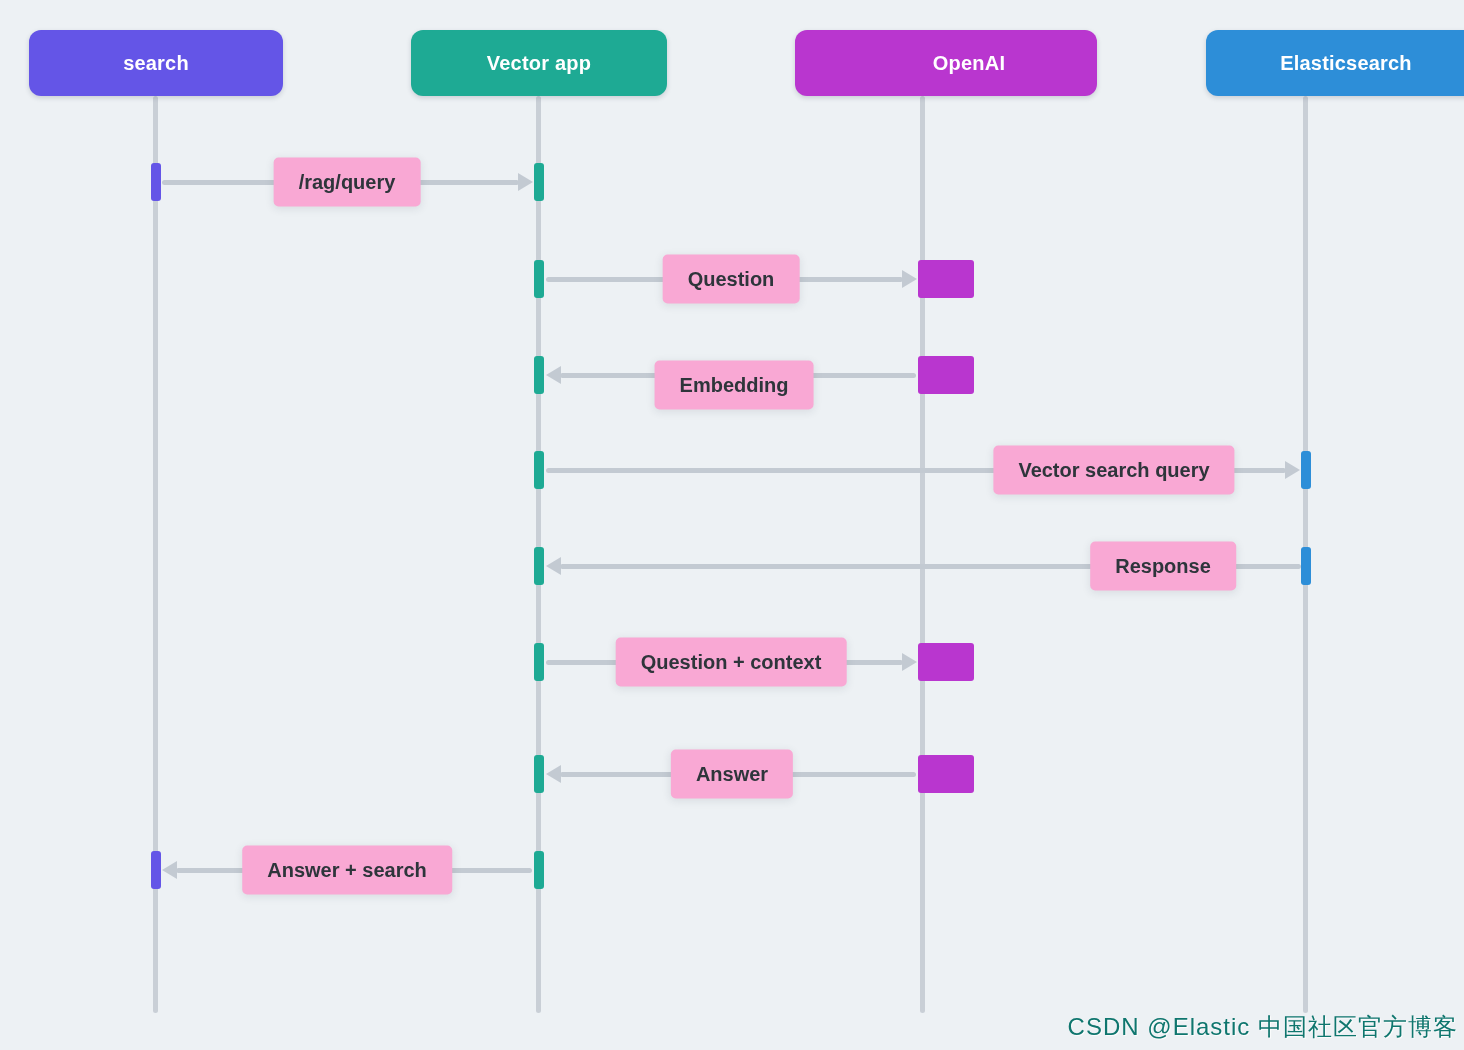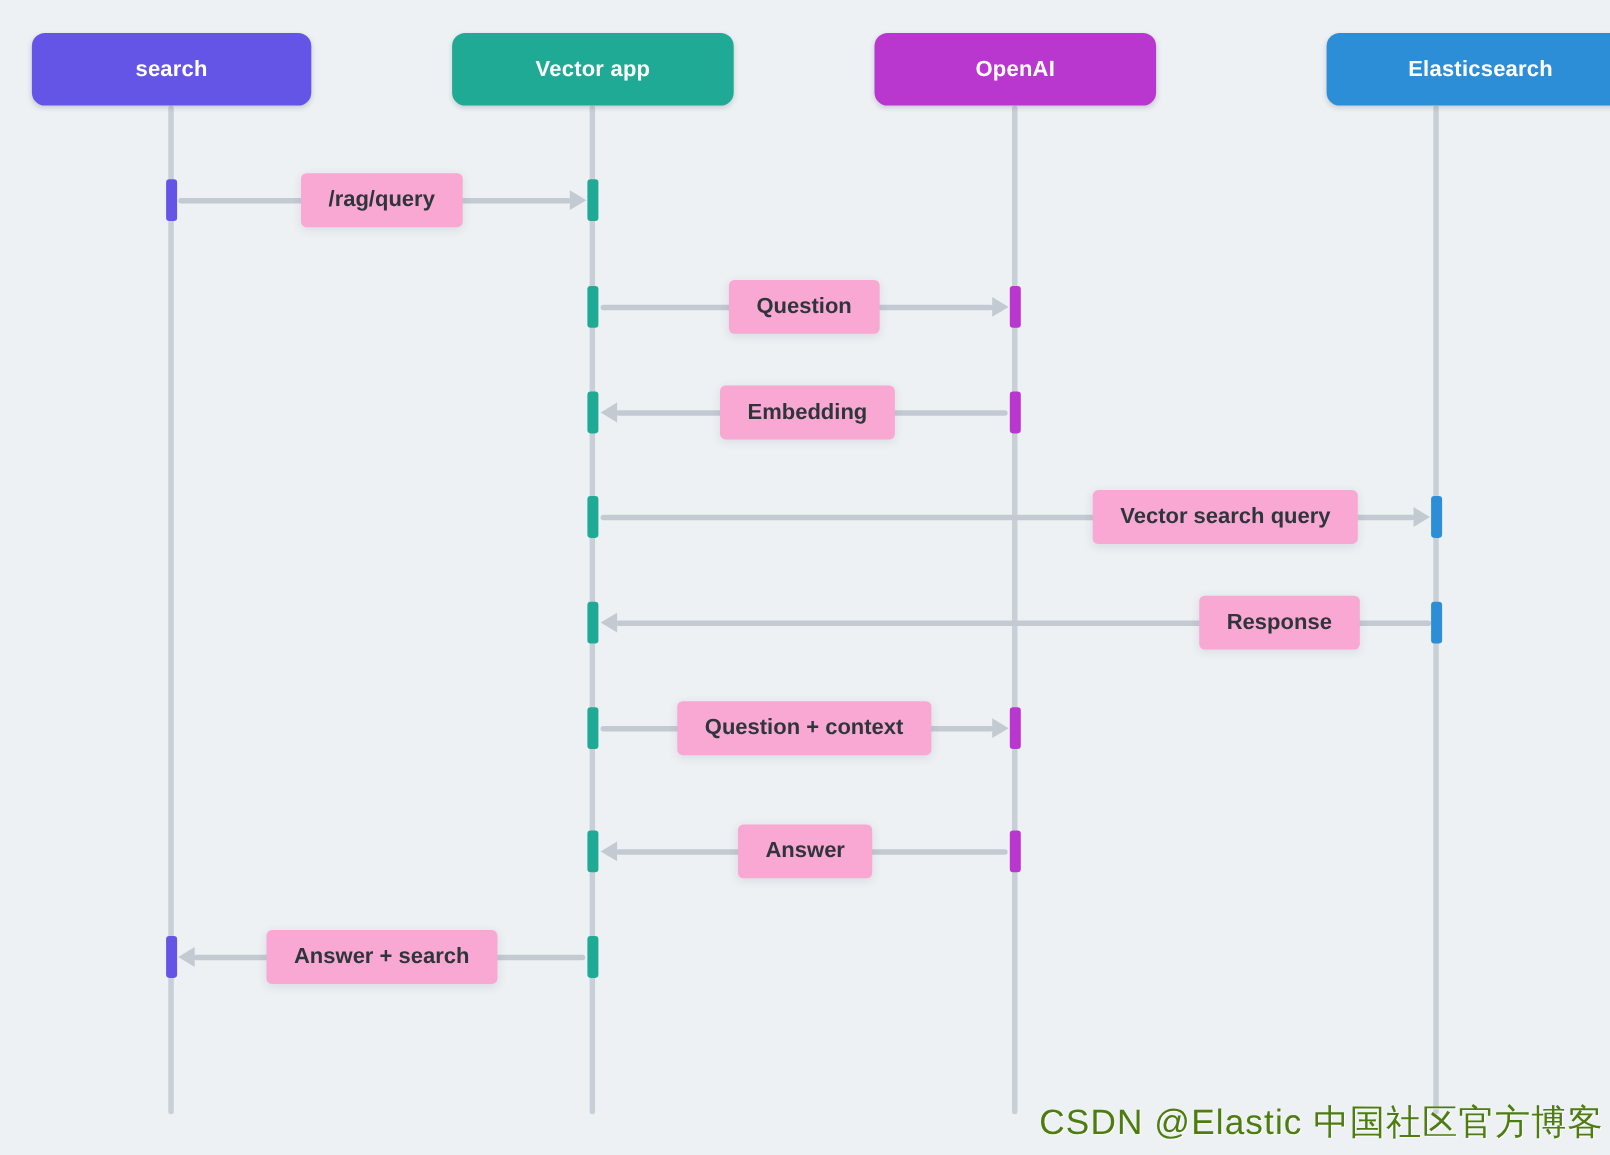--- a/index.html
+++ b/index.html
@@ -36,21 +36,21 @@
     justify-content: center;
     color: #ffffff;
     font-size: 20px;
     font-weight: 600;
     letter-spacing: 0.2px;
     box-shadow: 0 2px 5px rgba(40, 52, 70, 0.18);
     z-index: 4;
   }
   .fill-client  { background: #6455e7; }
   .fill-spring  { background: #1eaa94; }
-  .fill-openai  { background: #b936cf; }
+  .fill-openai  { background: #b936cf; padding-left: 46px; }
   .fill-elastic { background: #2d8ed8; }
   
   .bar {
     position: absolute;
     width: 10px;
     height: 38px;
     border-radius: 3px;
     z-index: 3;
   }
   
@@ -83,22 +83,22 @@
     border-radius: 5px;
     white-space: nowrap;
     box-shadow: 0 2px 9px rgba(40, 52, 70, 0.10);
     z-index: 5;
   }
   
   .watermark {
     position: absolute;
     right: 6px;
     bottom: 7px;
-    font-size: 32px;
-    color: #4d7c0f;
+    font-size: 24px;
+    color: #0f766e;
     letter-spacing: 1px;
     text-shadow: 1px 1px 1px rgba(255, 255, 255, 0.9);
     z-index: 6;
     white-space: nowrap;
   }
 </style>
 </head>
 <body>
 
 <div class="diagram">
@@ -135,21 +135,21 @@
     <div class="line" style="left:546px;top:276.5px;width:357px"></div>
     <div class="head head-right" style="left:902px;top:270px"></div>
     <div class="msg-label" style="left:731px;top:279px">Question</div>
   </div>
 
   <div>
     <div class="bar fill-spring" style="left:534px;top:356px"></div>
     <div class="bar fill-openai" style="left:918px;top:356px"></div>
     <div class="line" style="left:560px;top:372.5px;width:356px"></div>
     <div class="head head-left" style="left:546px;top:366px"></div>
-    <div class="msg-label" style="left:734px;top:375px">Embedding</div>
+    <div class="msg-label" style="left:734px;top:385px">Embedding</div>
   </div>
 
   <div>
     <div class="bar fill-spring" style="left:534px;top:451px"></div>
     <div class="bar fill-elastic" style="left:1301px;top:451px"></div>
     <div class="line" style="left:546px;top:467.5px;width:740px"></div>
     <div class="head head-right" style="left:1285px;top:461px"></div>
     <div class="msg-label" style="left:1114px;top:470px">Vector search query</div>
   </div>
 

